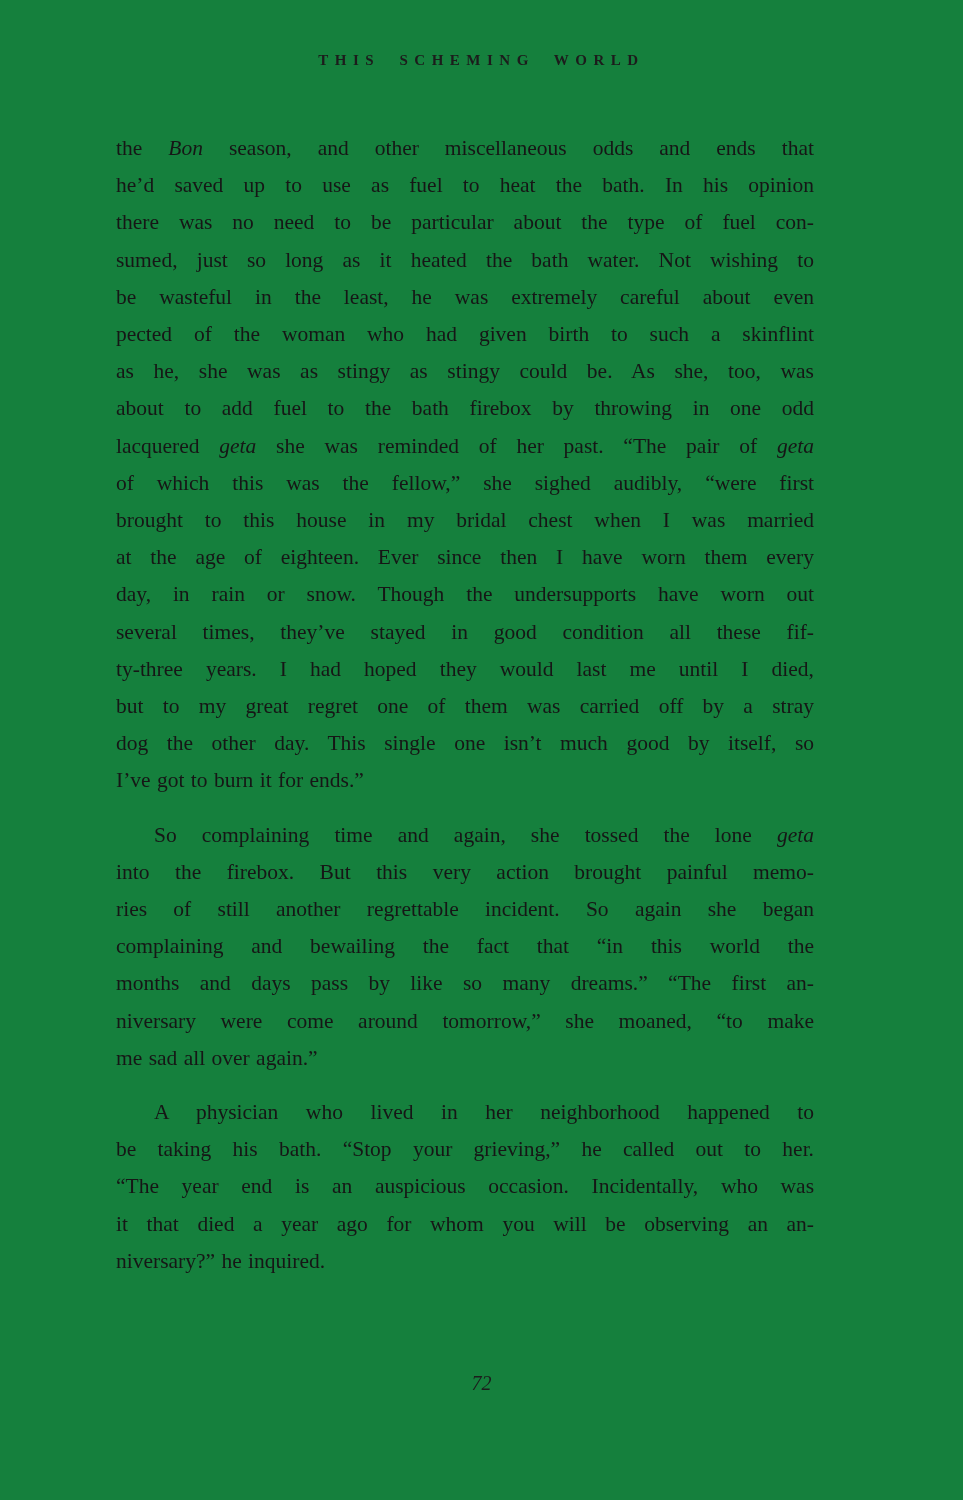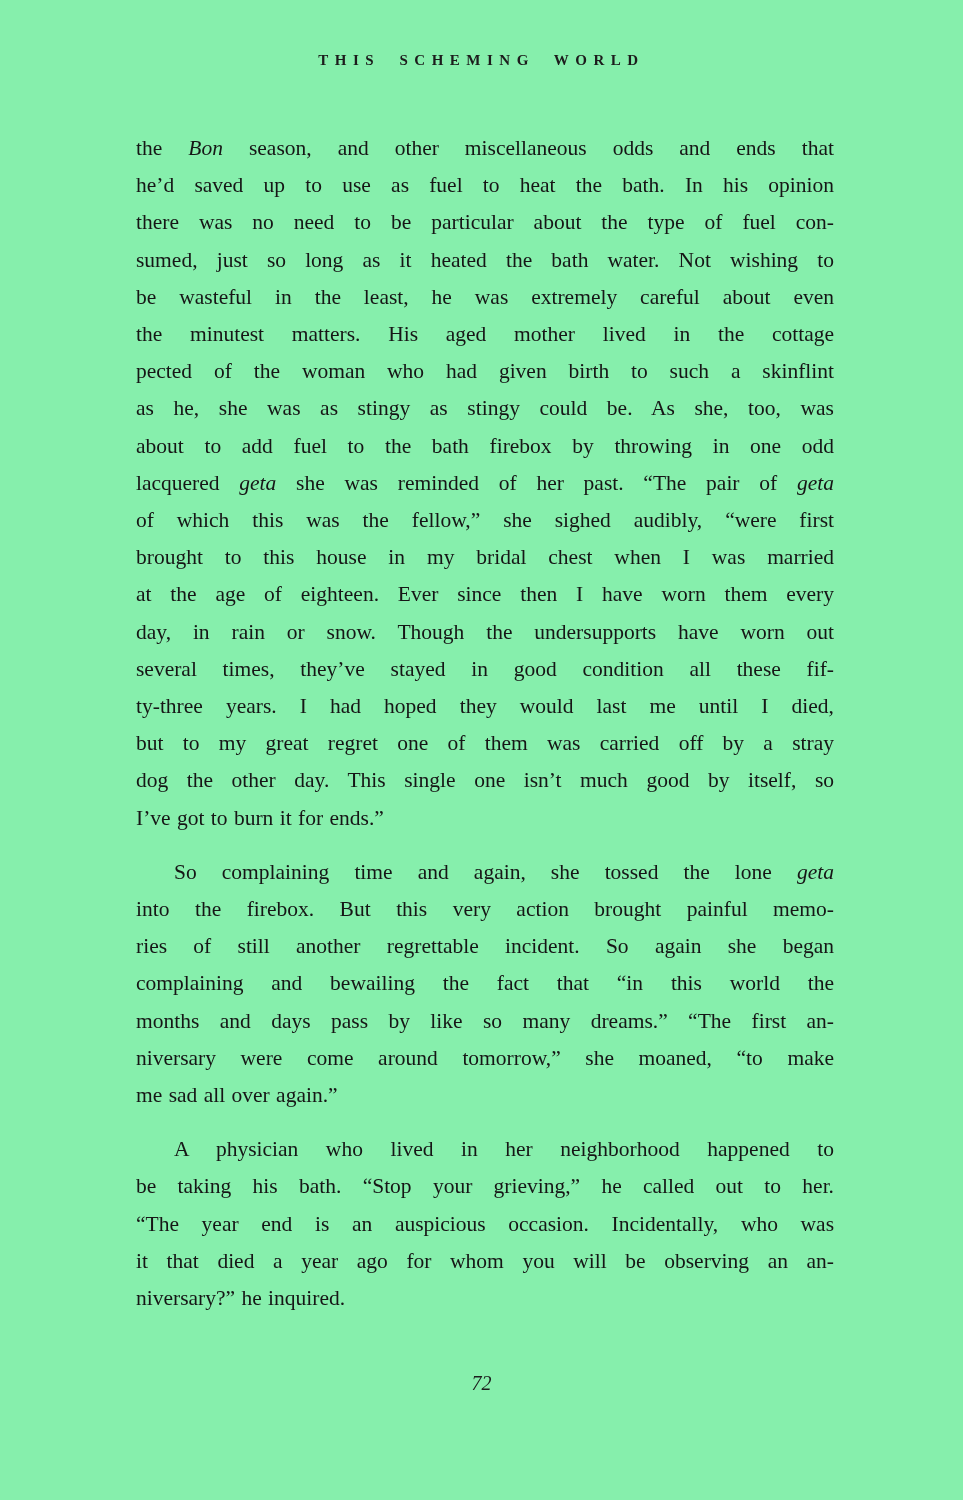--- a/index.html
+++ b/index.html
@@ -5,41 +5,41 @@
   html, body {
     margin: 0;
     padding: 0;
     background: #ffffff;
   }
   .page {
     position: relative;
     width: 963px;
     height: 1500px;
     margin: 0 auto;
-    background: #86efac;
+    background: #15803d;
     font-family: "Liberation Serif", "DejaVu Serif", serif;
     color: #161616;
     overflow: hidden;
   }
   .running-head {
     position: absolute;
     top: 52px;
     left: 0;
     right: 0;
     text-align: center;
     font-size: 15px;
     font-weight: 600;
     letter-spacing: 6.5px;
     word-spacing: 9px;
     color: #1c1c1c;
   }
   .body-text {
     position: absolute;
     top: 130px;
-    left: 136px;
+    left: 116px;
     width: 698px;
   }
   .paragraph {
     margin: 0;
     padding: 0;
   }
   .line {
     font-size: 21.5px;
     line-height: 37.2px;
     text-align: justify;
@@ -75,21 +75,20 @@
 <div class="page">
   <div class="running-head">THIS SCHEMING WORLD</div>
 
   <div class="body-text">
       <div class="paragraph">
         <div class="line">the <i>Bon</i> season, and other miscellaneous odds and ends that</div>
         <div class="line">he’d saved up to use as fuel to heat the bath. In his opinion</div>
         <div class="line">there was no need to be particular about the type of fuel con-</div>
         <div class="line">sumed, just so long as it heated the bath water. Not wishing to</div>
         <div class="line">be wasteful in the least, he was extremely careful about even</div>
-        <div class="line">the minutest matters. His aged mother lived in the cottage</div>
         <div class="line">pected of the woman who had given birth to such a skinflint</div>
         <div class="line">as he, she was as stingy as stingy could be. As she, too, was</div>
         <div class="line">about to add fuel to the bath firebox by throwing in one odd</div>
         <div class="line">lacquered <i>geta</i> she was reminded of her past. “The pair of <i>geta</i></div>
         <div class="line">of which this was the fellow,” she sighed audibly, “were first</div>
         <div class="line">brought to this house in my bridal chest when I was married</div>
         <div class="line">at the age of eighteen. Ever since then I have worn them every</div>
         <div class="line">day, in rain or snow. Though the undersupports have worn out</div>
         <div class="line">several times, they’ve stayed in good condition all these fif-</div>
         <div class="line">ty-three years. I had hoped they would last me until I died,</div>

